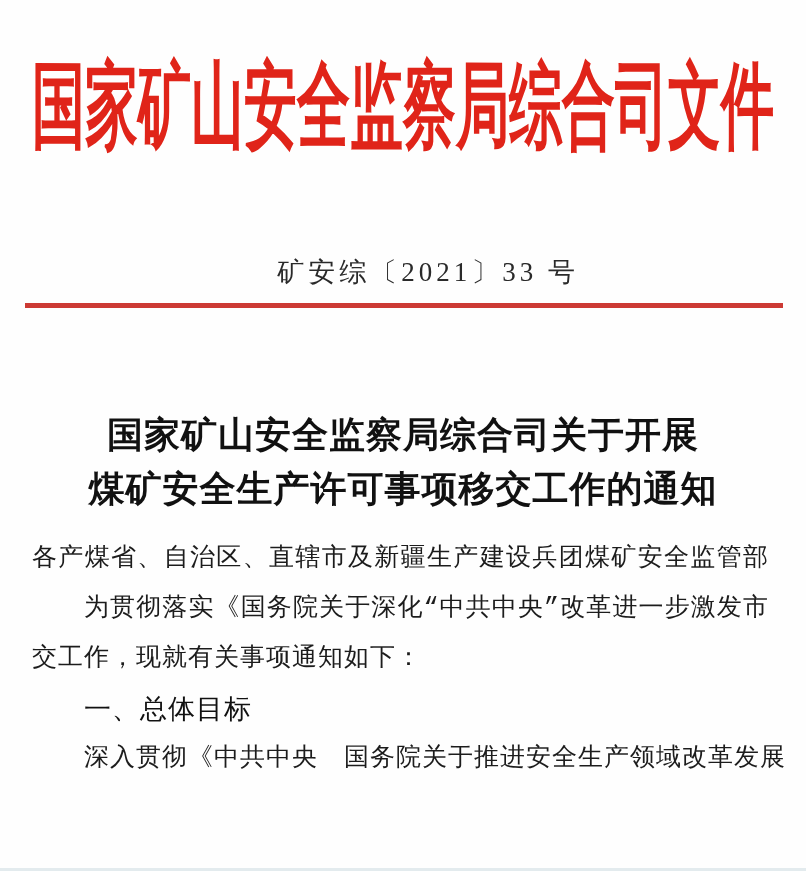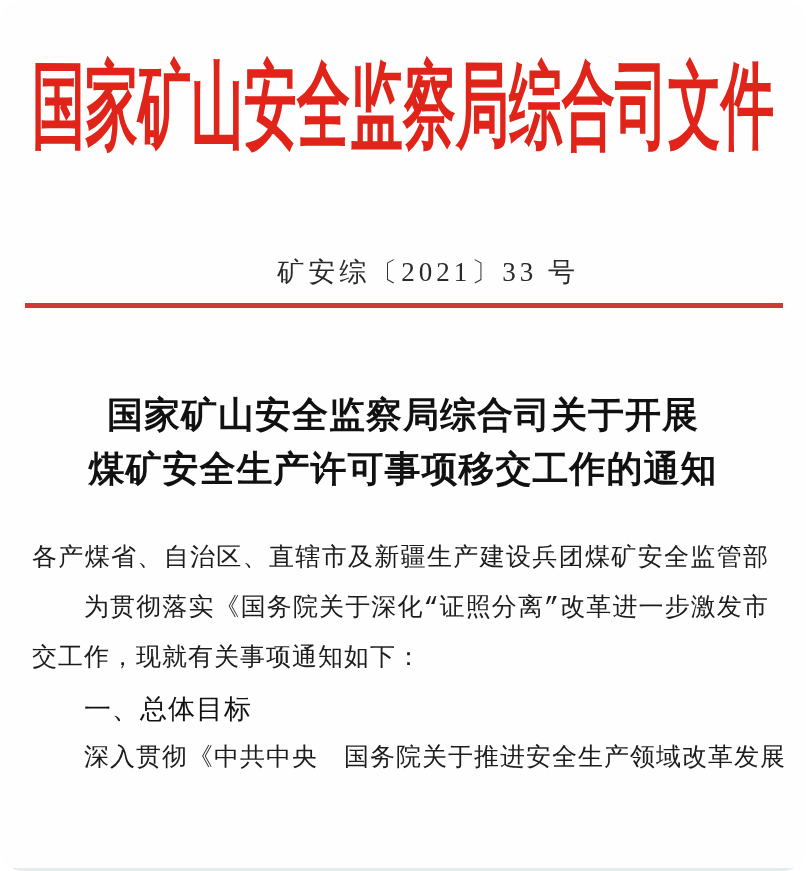--- a/index.html
+++ b/index.html
@@ -8,21 +8,20 @@
     background: #ffffff;
   }
   .page {
     position: relative;
     width: 806px;
     height: 871px;
     background: #fefefe;
     overflow: hidden;
     font-family: "Liberation Serif", serif;
     color: #1c1c1c;
-    border-radius: 23px;
   }
   
   .masthead {
     position: absolute;
     top: 60px;
     left: 0;
     width: 100%;
     text-align: center;
     font-size: 53px;
     line-height: 53px;
@@ -50,21 +49,21 @@
   .red-rule {
     position: absolute;
     top: 303px;
     left: 25px;
     width: 758px;
     height: 5px;
     background: #cc3a34;
   }
   .doc-title {
     position: absolute;
-    top: 388px;
+    top: 408px;
     left: 0;
     width: 100%;
     text-align: center;
     font-size: 36px;
     line-height: 54px;
     font-weight: bold;
     color: #111111;
     letter-spacing: 1px;
     font-family: "Liberation Serif", serif;
   }
@@ -121,21 +120,21 @@
 
   <div class="red-rule"></div>
 
   <div class="doc-title">
     <div>国家矿山安全监察局综合司关于开展</div>
     <div>煤矿安全生产许可事项移交工作的通知</div>
   </div>
 
   <div class="body-text">
     <div class="line justify">各产煤省、自治区、直辖市及新疆生产建设兵团煤矿安全监管部</div>
-    <div class="line justify indent">为贯彻落实《国务院关于深化“证照分离”改革进一步激发市</div>
+    <div class="line justify indent">为贯彻落实《国务院关于深化“中共中央”改革进一步激发市</div>
     <div class="line">交工作，现就有关事项通知如下：</div>
     <div class="line heading indent">一、总体目标</div>
     <div class="line indent">深入贯彻《中共中央　国务院关于推进安全生产领域改革发展</div>
   </div>
 
   <div class="scan-edge"></div>
 
 </div>
 
 </body></html>

